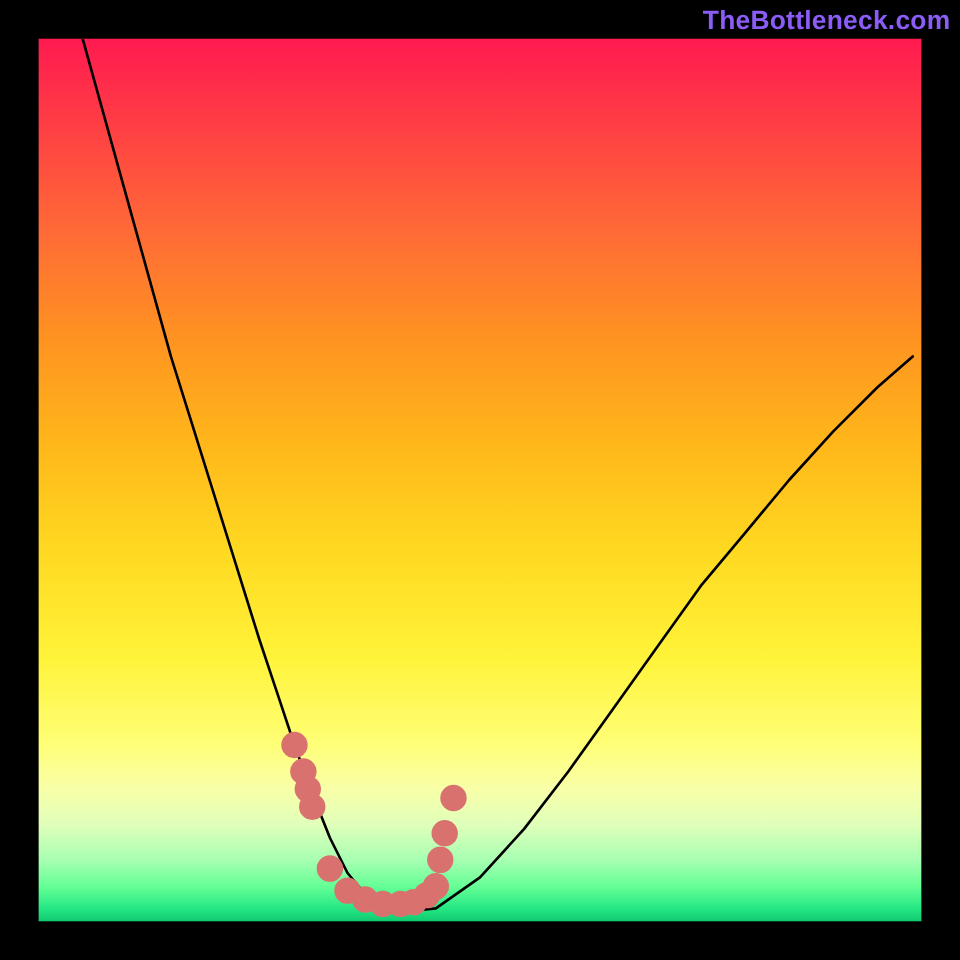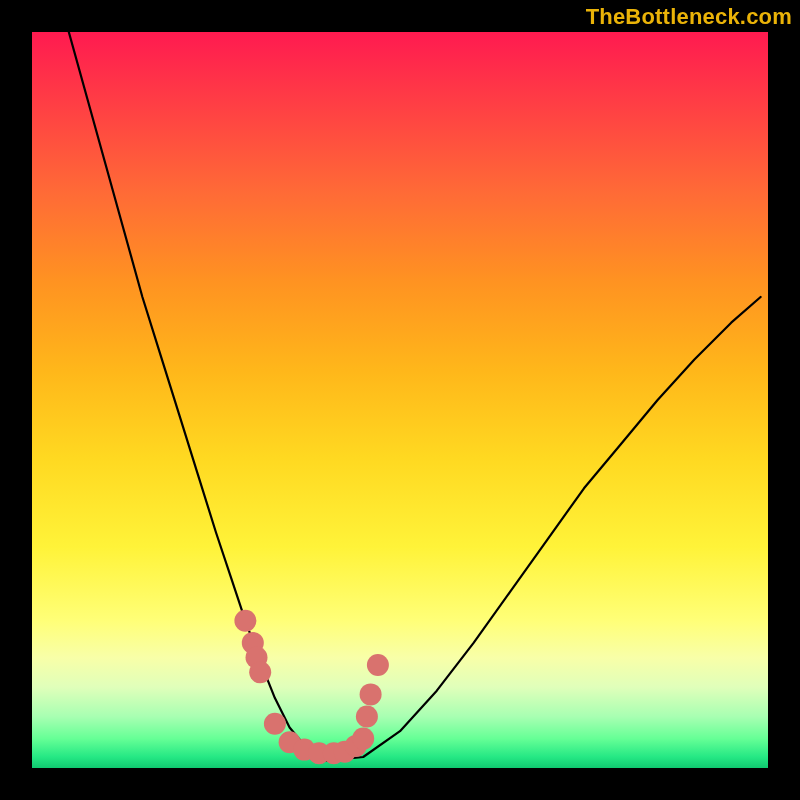--- a/index.html
+++ b/index.html
@@ -44,21 +44,21 @@
       #a8ffb2 93%,
       #66ff96 96%,
       #25e884 98.5%,
       #10c970 100%
     );
   }
   .watermark {
     position: absolute;
     top: 4px;
     right: 8px;
-    color: #eab308;
+    color: #8b5cf6;
     font-size: 22px;
     font-weight: 600;
     letter-spacing: 0.2px;
     user-select: none;
   }
   svg.curve {
     position: absolute;
     inset: 0;
     width: 100%;
     height: 100%;

